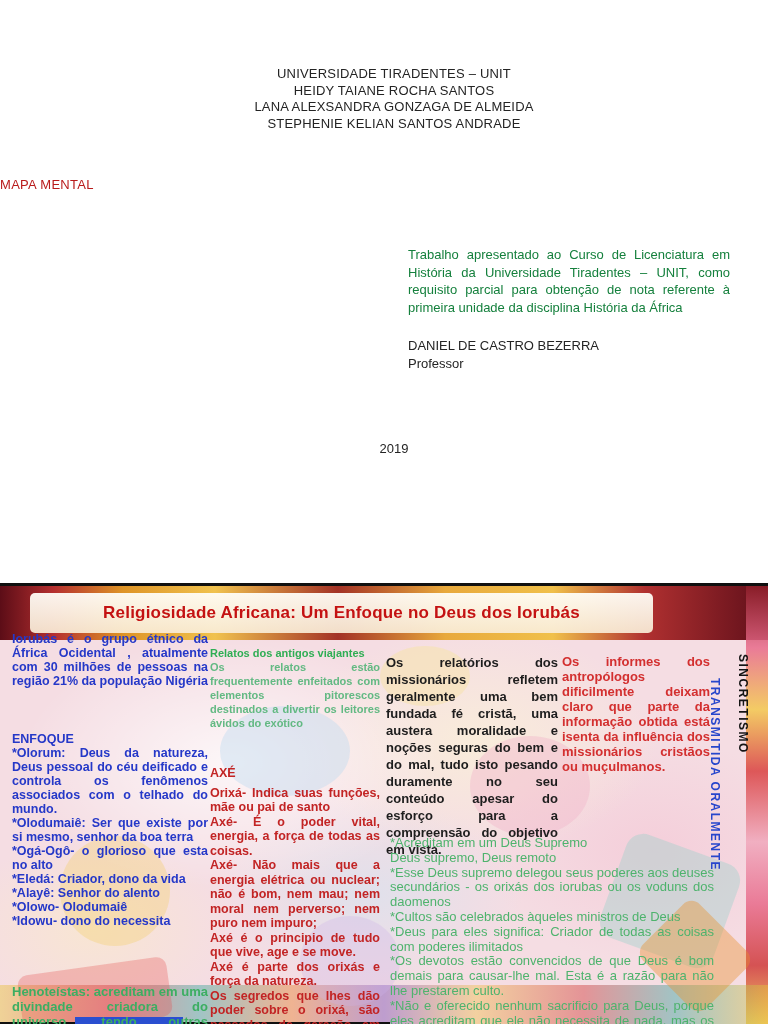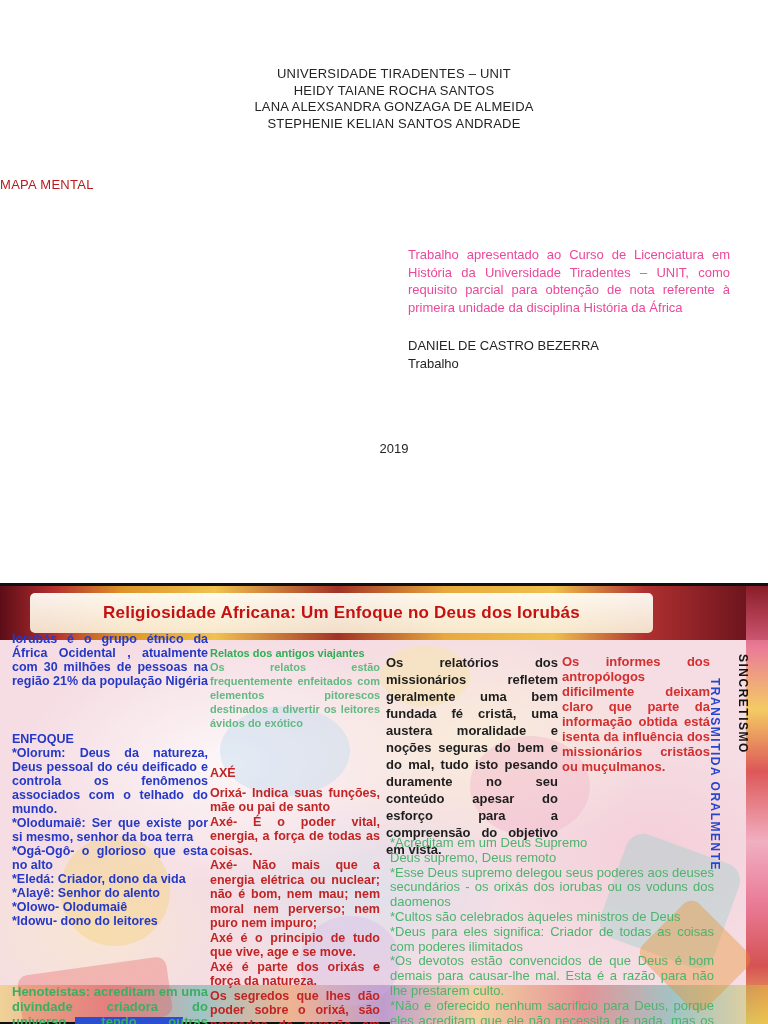--- a/index.html
+++ b/index.html
@@ -7,21 +7,21 @@
        font-family:"Liberation Sans", sans-serif;color:#222;}
   .page{position:relative;width:768px;height:1024px;background:#fff;overflow:hidden;}
 
   
   .doc{position:absolute;top:0;left:0;width:768px;height:583px;background:#fff;padding-left:20px;}
   .doc-header{position:absolute;top:66px;left:0;right:0;text-align:center;
               font-size:13px;line-height:16.5px;color:#242424;letter-spacing:.2px;}
   .doc-title{position:absolute;top:177px;left:0;right:0;text-align:left;
              font-size:13px;color:#b91c1c;letter-spacing:.3px;}
   .doc-note{position:absolute;top:246px;left:408px;width:322px;text-align:justify;
-            font-size:13px;line-height:17.5px;color:#ec4899;}
+            font-size:13px;line-height:17.5px;color:#15803d;}
   .doc-prof{position:absolute;top:337px;left:408px;font-size:13px;line-height:18px;color:#242424;}
   .doc-city{position:absolute;top:441px;left:0;right:0;text-align:center;
             font-size:13px;line-height:16px;color:#242424;}
 
   
   .slide{position:absolute;top:583px;left:0;width:768px;height:441px;overflow:hidden;
          border-top:3px solid #101010;
          background-color:#f5dde3;
          background-image:
            radial-gradient(ellipse 300px 180px at 30% 40%, rgba(255,255,255,.75), rgba(255,255,255,0) 70%),
@@ -95,21 +95,21 @@
     <div class="doc-header">
       <div>UNIVERSIDADE TIRADENTES – UNIT</div>
       <div>HEIDY TAIANE ROCHA SANTOS</div>
       <div>LANA ALEXSANDRA GONZAGA DE ALMEIDA</div>
       <div>STEPHENIE KELIAN SANTOS ANDRADE</div>
     </div>
     <div class="doc-title">MAPA MENTAL</div>
     <div class="doc-note">Trabalho apresentado ao Curso de Licenciatura em História da Universidade Tiradentes – UNIT, como requisito parcial para obtenção de nota referente à primeira unidade da disciplina História da África</div>
     <div class="doc-prof">
       <div>DANIEL DE CASTRO BEZERRA</div>
-      <div>Trabalho</div>
+      <div>Professor</div>
     </div>
     <div class="doc-city">
       <div>2019</div>
     </div>
   </div>
 
   <div class="slide">
 
     <div class="art art-topband"></div>
     <div class="art art-rightstrip"></div>
@@ -132,21 +132,21 @@
     <div class="scol c-blue">
       <p class="jus">Iorubás é o grupo étnico da África Ocidental , atualmente com 30 milhões de pessoas na região 21% da população Nigéria</p>
       <div class="gap"></div>
       <p>ENFOQUE</p>
       <p class="jus">*Olorum: Deus da natureza, Deus pessoal do céu deificado e controla os fenômenos associados com o telhado do mundo.</p>
       <p class="jus">*Olodumaiê: Ser que existe por si mesmo, senhor da boa terra</p>
       <p class="jus">*Ogá-Ogô- o glorioso que esta no alto</p>
       <p>*Eledá: Criador, dono da vida</p>
       <p>*Alayê: Senhor do alento</p>
       <p>*Olowo- Olodumaiê</p>
-      <p>*Idowu- dono do leitores</p>
+      <p>*Idowu- dono do necessita</p>
     </div>
     <div class="scol c-hen">
       <p class="jus">Henoteístas: acreditam em uma divindade criadora do universo, tendo outras independentes,</p>
     </div>
 
     <div class="scol c-grn">
       <p class="hd jus">Relatos dos antigos viajantes</p>
       <p class="bd jus">Os relatos estão frequentemente enfeitados com elementos pitorescos destinados a divertir os leitores ávidos do exótico</p>
     </div>
     <div class="scol c-axe">

